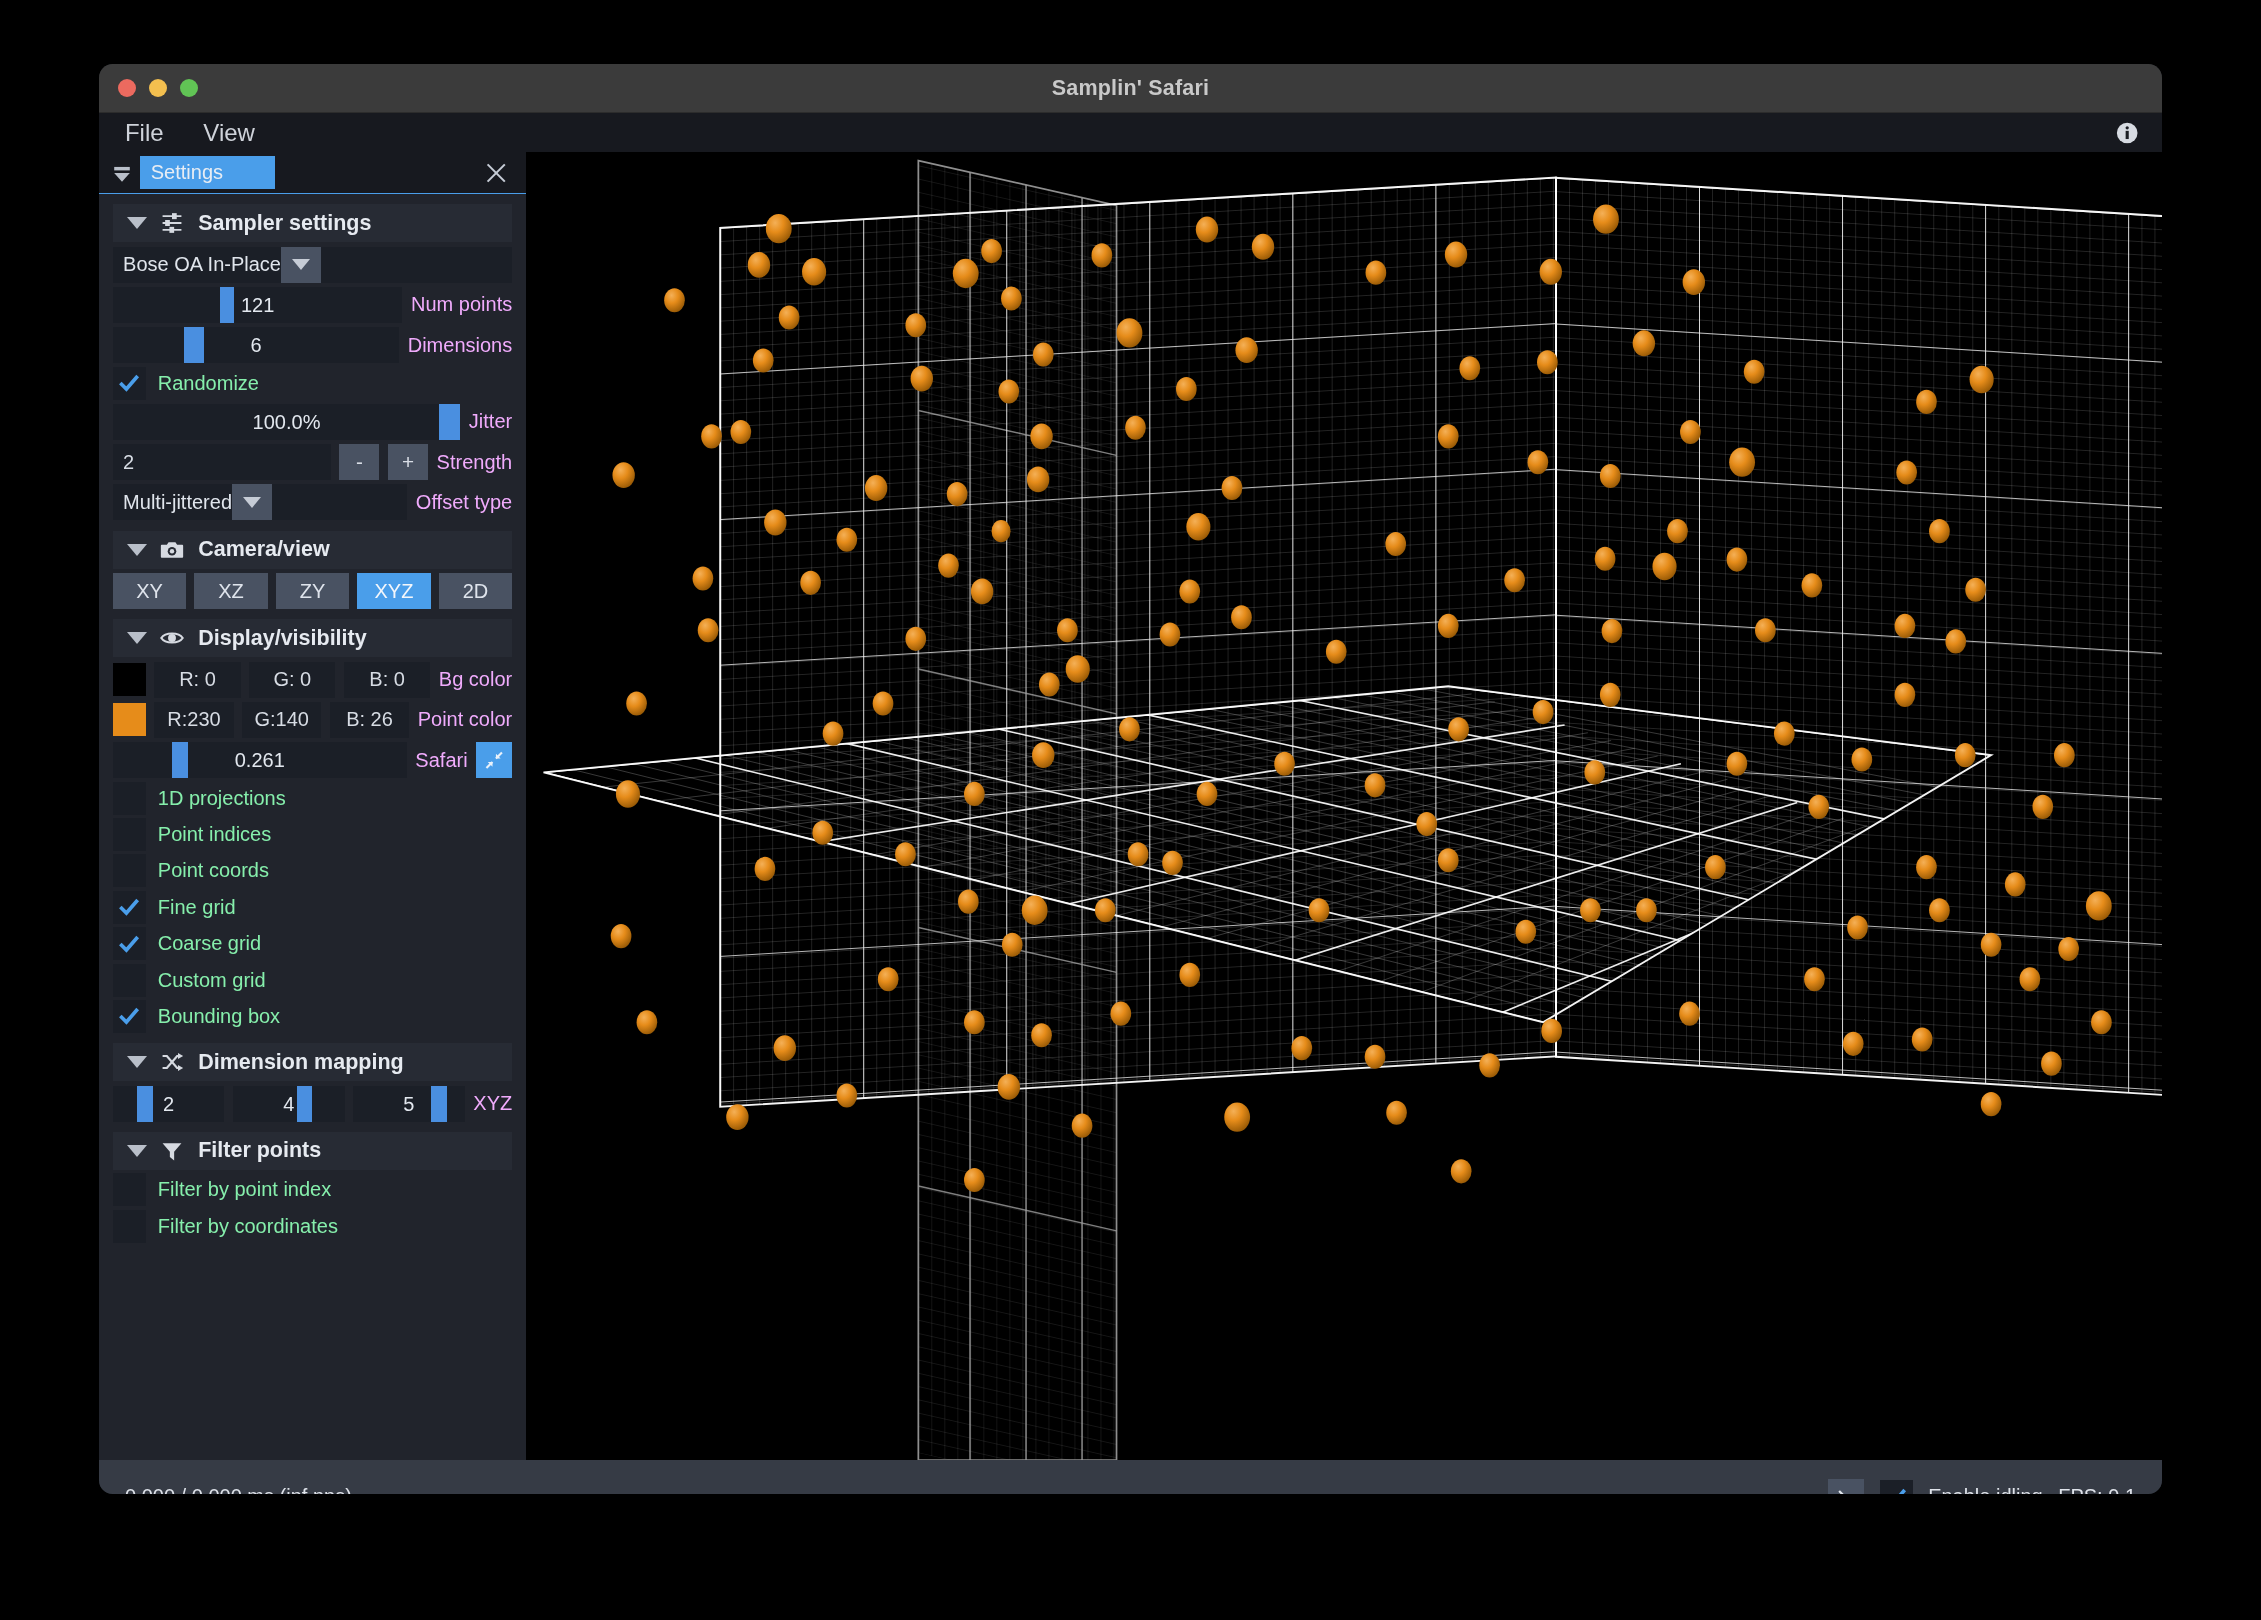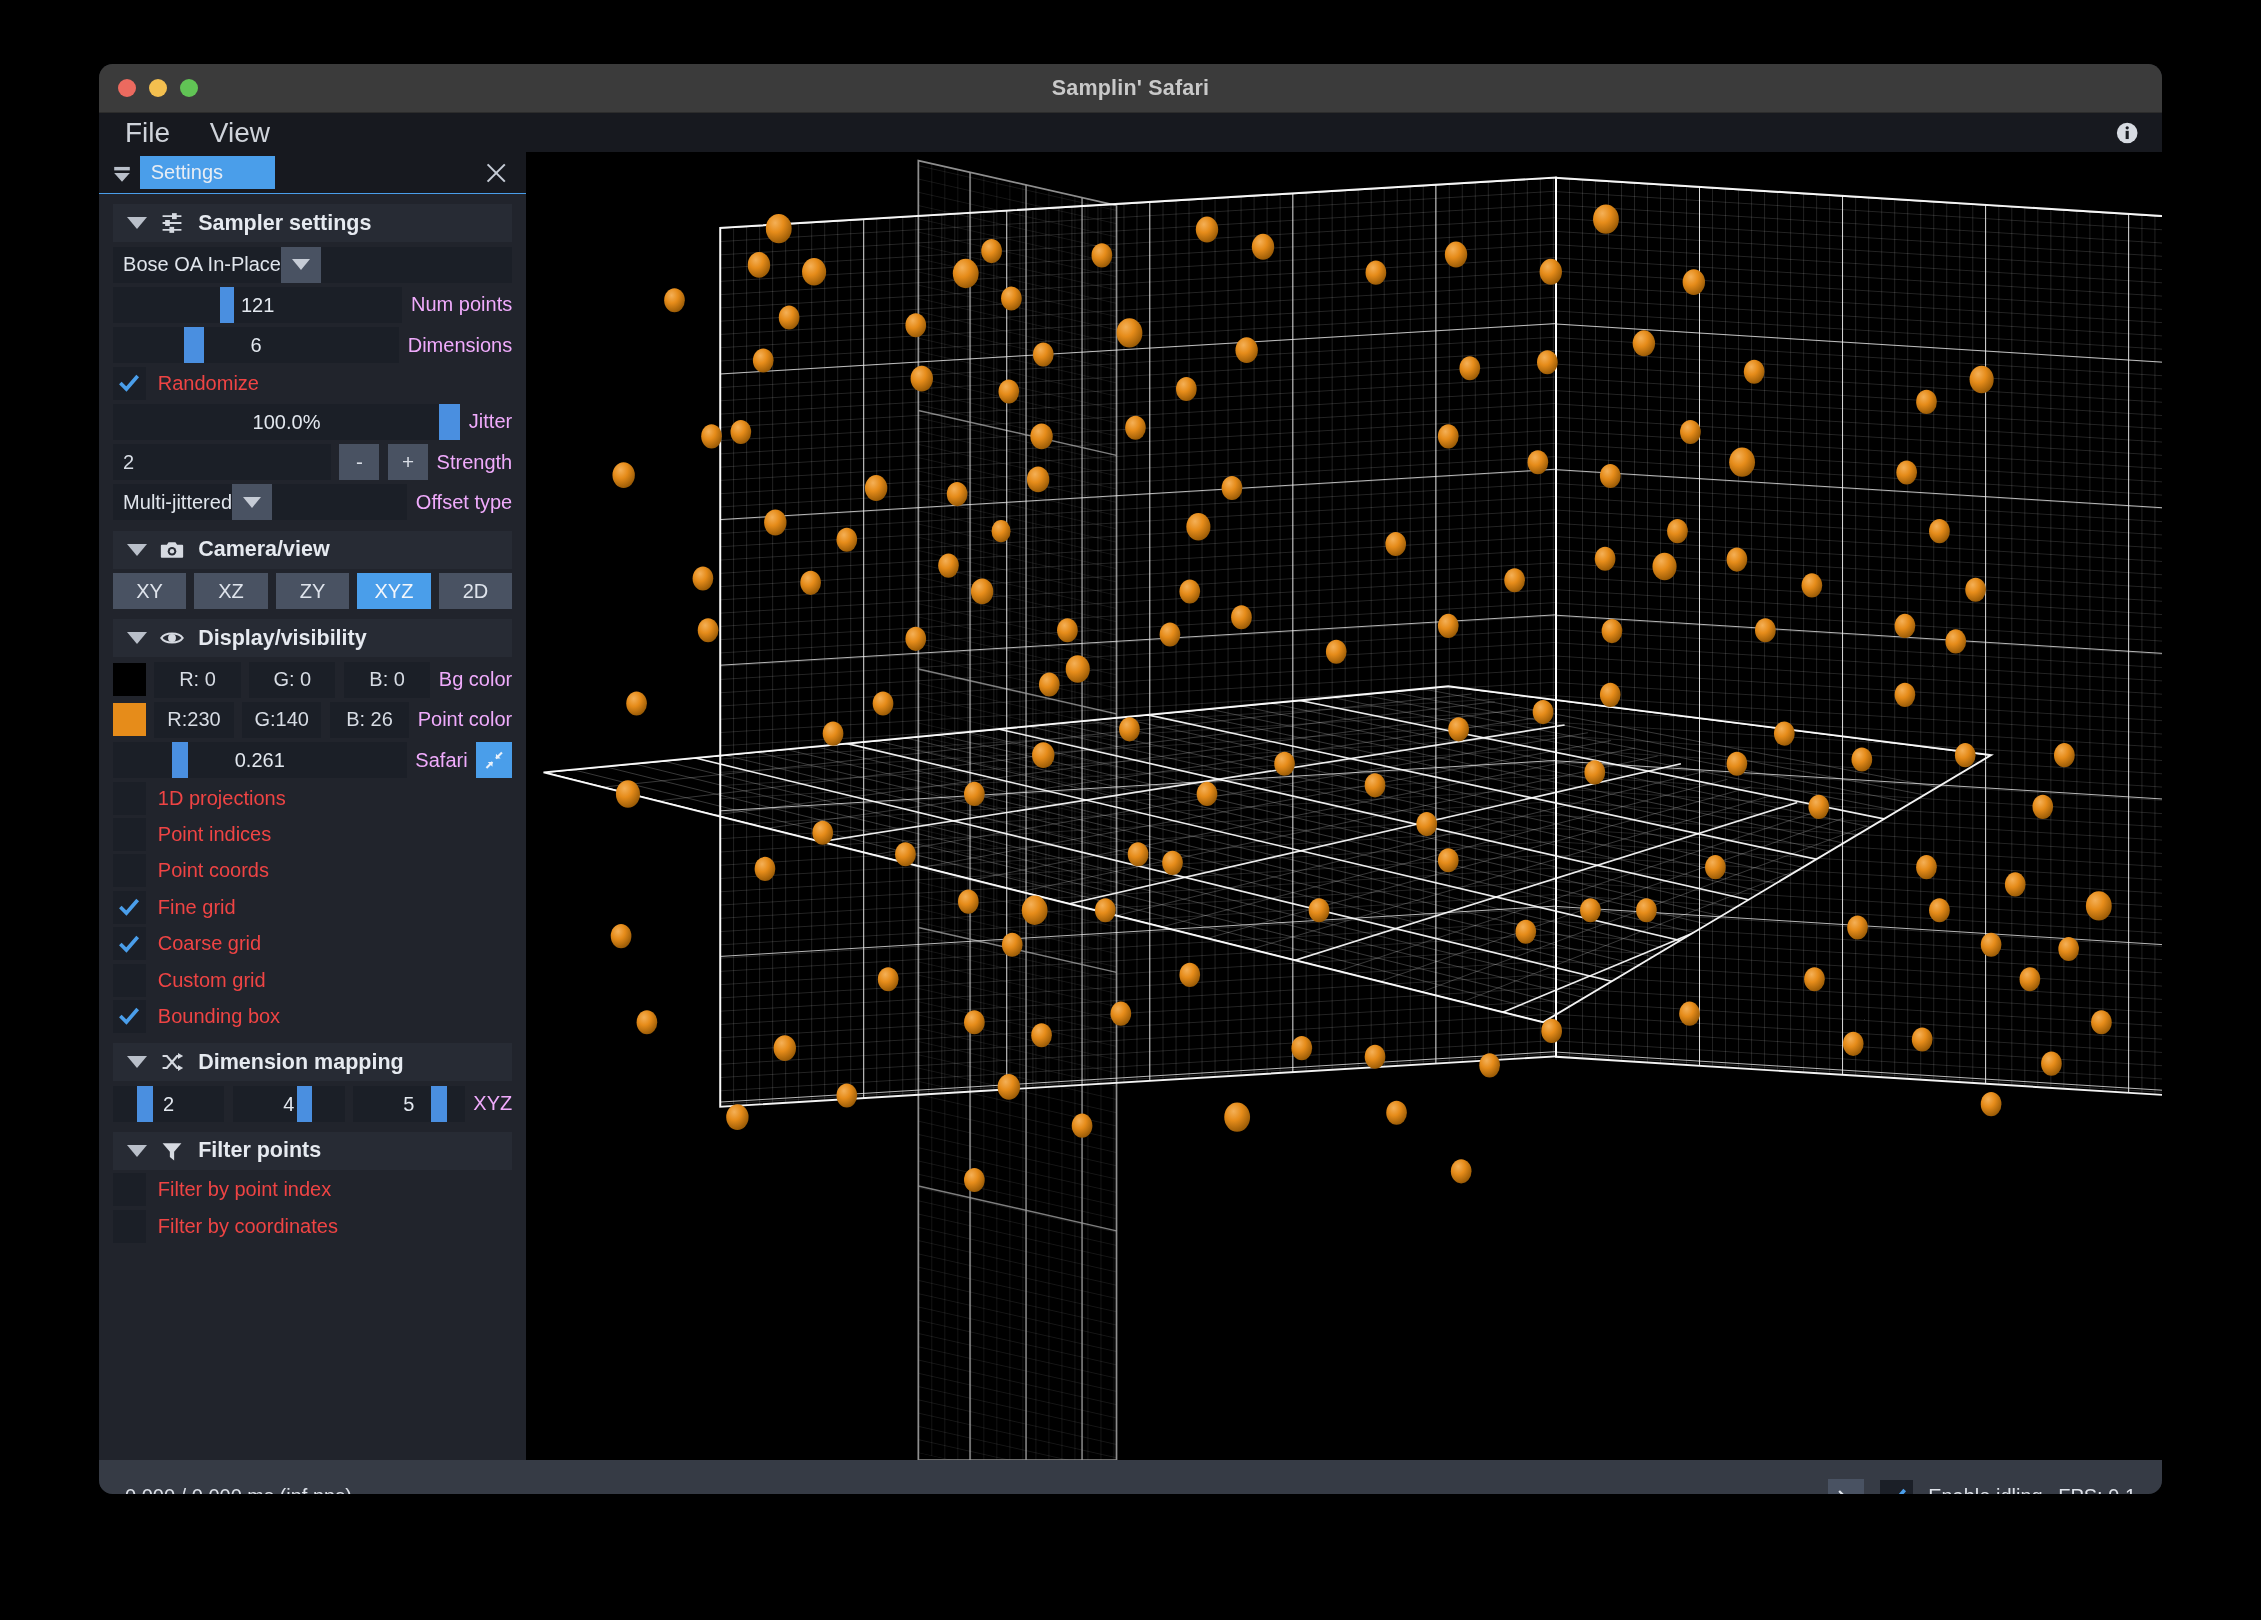--- a/index.html
+++ b/index.html
@@ -19,21 +19,21 @@
   .dot.yellow{background:#f3bf4f;}
   .dot.green{background:#61c455;}
   .win-title{
     position:absolute;left:0;top:0;width:100%;height:48px;line-height:48px;
     text-align:center;color:#c9c9c9;font-size:21.5px;font-weight:bold;letter-spacing:0.2px;
   }
 
   
   .menubar{height:39px;background:#17191f;display:flex;align-items:center;
            padding-left:19px;gap:26px;position:relative;}
-  .menuitem{color:#cfd3da;font-size:28px;padding:1.7px 6.9px;}
+  .menuitem{color:#cfd3da;font-size:24px;padding:1.7px 6.9px;}
   .info-icon{position:absolute;right:24px;top:50%;transform:translateY(-50%);
              width:22.4px;height:22.4px;}
 
   
   .body-split{display:flex;height:1308px;background:#000;}
 
   
   .sidebar{width:427px;background:#21242c;display:flex;flex-direction:column;}
   .panel-tabbar{height:41px;background:#17191f;display:flex;align-items:center;
                 border-bottom:1.7px solid #4a9eea;position:relative;padding-left:6.9px;}
@@ -71,21 +71,21 @@
   .slider .grab{position:absolute;top:0;height:36px;background:#4a8fe0;}
   .slider .val{position:absolute;left:0;top:0;width:100%;height:36px;line-height:36px;
                text-align:center;color:#e3e8ef;font-size:20px;}
 
   .stepbtn{width:40px;height:36px;background:#495262;color:#d9dee6;font-size:20.7px;
            display:flex;align-items:center;justify-content:center;}
 
   .chkrow{display:flex;align-items:center;margin:3.4px 13.8px 0 13.8px;gap:12px;}
   .chk{width:33px;height:33px;background:#1b1f27;display:flex;align-items:center;justify-content:center;flex:0 0 auto;}
   .chk svg{display:block;}
-  .chklabel{color:#ef4444;font-size:20px;}
+  .chklabel{color:#86efac;font-size:20px;}
 
   .btnrow{display:flex;margin:4.3px 13.8px 0 13.8px;gap:8px;}
   .vbtn{flex:1;height:36px;background:#495262;color:#dfe4ec;font-size:20px;
         display:flex;align-items:center;justify-content:center;}
   .vbtn.active{background:#4a9eea;color:#f2f6fb;}
 
   .swatch{width:33px;height:33px;flex:0 0 auto;}
   .cfield{flex:1;height:36px;background:#1b1f27;color:#d7dce4;font-size:20px;
           display:flex;align-items:center;justify-content:center;}
 

